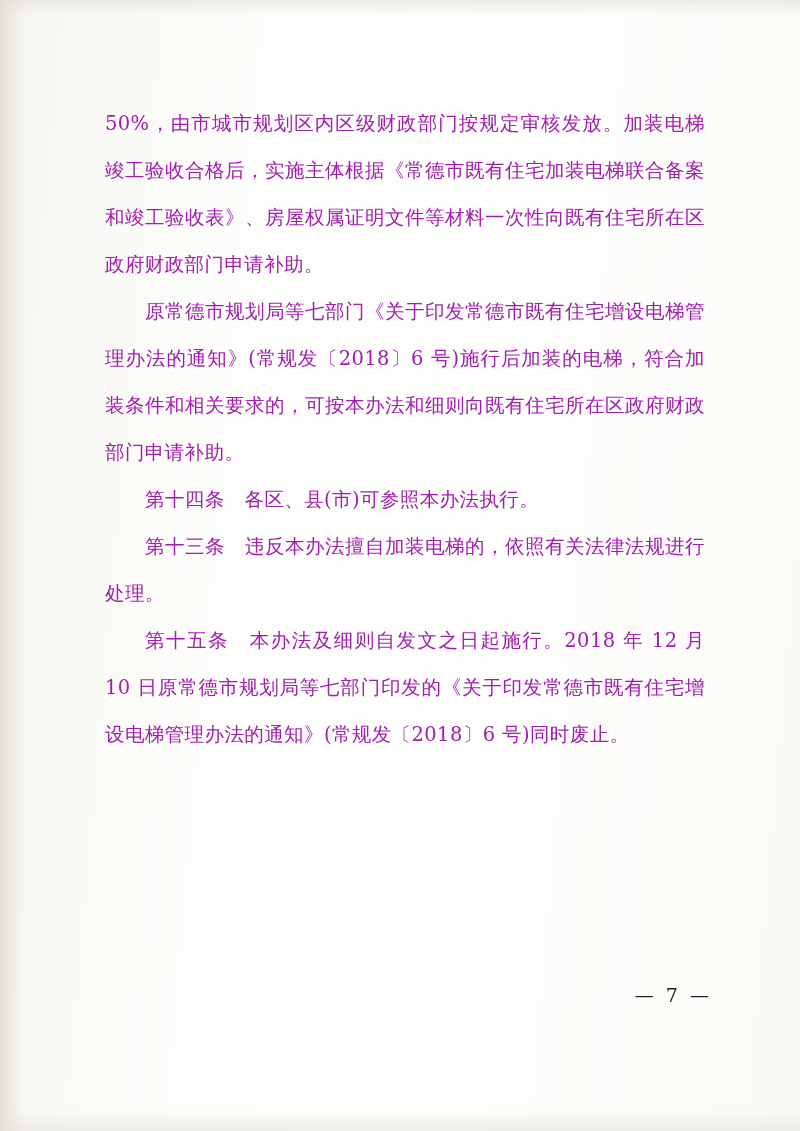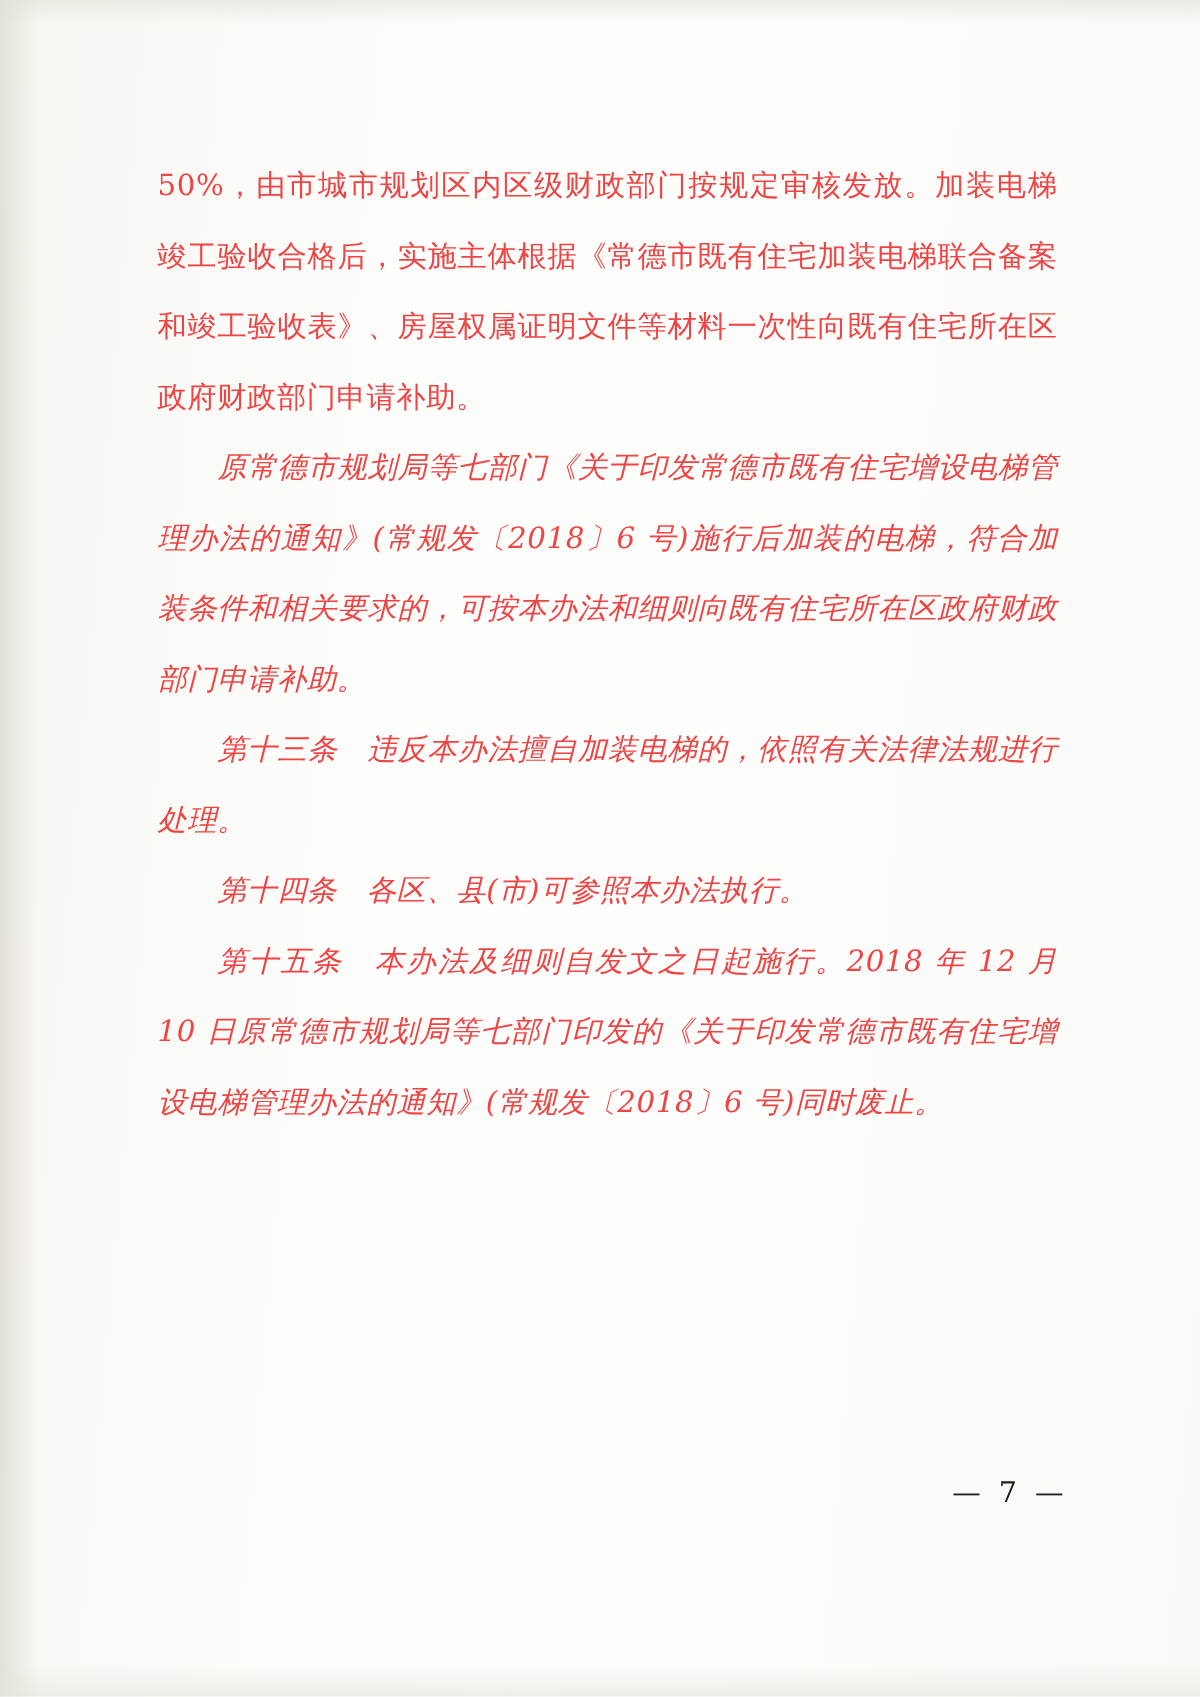--- a/index.html
+++ b/index.html
@@ -50,32 +50,31 @@
     pointer-events: none;
   }
   .content {
     position: absolute;
     left: 105px;
     top: 100px;
     width: 600px;
   }
   p.para {
     margin: 0 0 0 0;
-    color: #ef4444;
+    color: #a21caf;
     font-size: 19.5px;
     line-height: 47px;
     letter-spacing: 0.4px;
     text-align: justify;
     text-justify: inter-character;
     font-family: "DejaVu Serif", serif;
     font-weight: 500;
   }
   p.indent {
     text-indent: 40px;
-    font-style: italic;
   }
   .page-number {
     position: absolute;
     right: 88px;
     bottom: 125px;
     font-size: 19px;
     color: #1a1c20;
     letter-spacing: 3px;
     font-family: "DejaVu Serif", serif;
   }
@@ -85,19 +84,19 @@
 
 <div class="page">
   <div class="paper-tint"></div>
   <div class="page-edge-left"></div>
   <div class="page-edge-top"></div>
   <div class="page-edge-bottom"></div>
 
   <div class="content">
     <p class="para">50%，由市城市规划区内区级财政部门按规定审核发放。加装电梯竣工验收合格后，实施主体根据《常德市既有住宅加装电梯联合备案和竣工验收表》、房屋权属证明文件等材料一次性向既有住宅所在区政府财政部门申请补助。</p>
     <p class="para indent">原常德市规划局等七部门《关于印发常德市既有住宅增设电梯管理办法的通知》(常规发〔2018〕6 号)施行后加装的电梯，符合加装条件和相关要求的，可按本办法和细则向既有住宅所在区政府财政部门申请补助。</p>
+    <p class="para indent">第十四条　各区、县(市)可参照本办法执行。</p>
     <p class="para indent">第十三条　违反本办法擅自加装电梯的，依照有关法律法规进行处理。</p>
-    <p class="para indent">第十四条　各区、县(市)可参照本办法执行。</p>
     <p class="para indent">第十五条　本办法及细则自发文之日起施行。2018 年 12 月 10 日原常德市规划局等七部门印发的《关于印发常德市既有住宅增设电梯管理办法的通知》(常规发〔2018〕6 号)同时废止。</p>
   </div>
 
   <div class="page-number">— 7 —</div>
 </div>
 
 </body></html>

